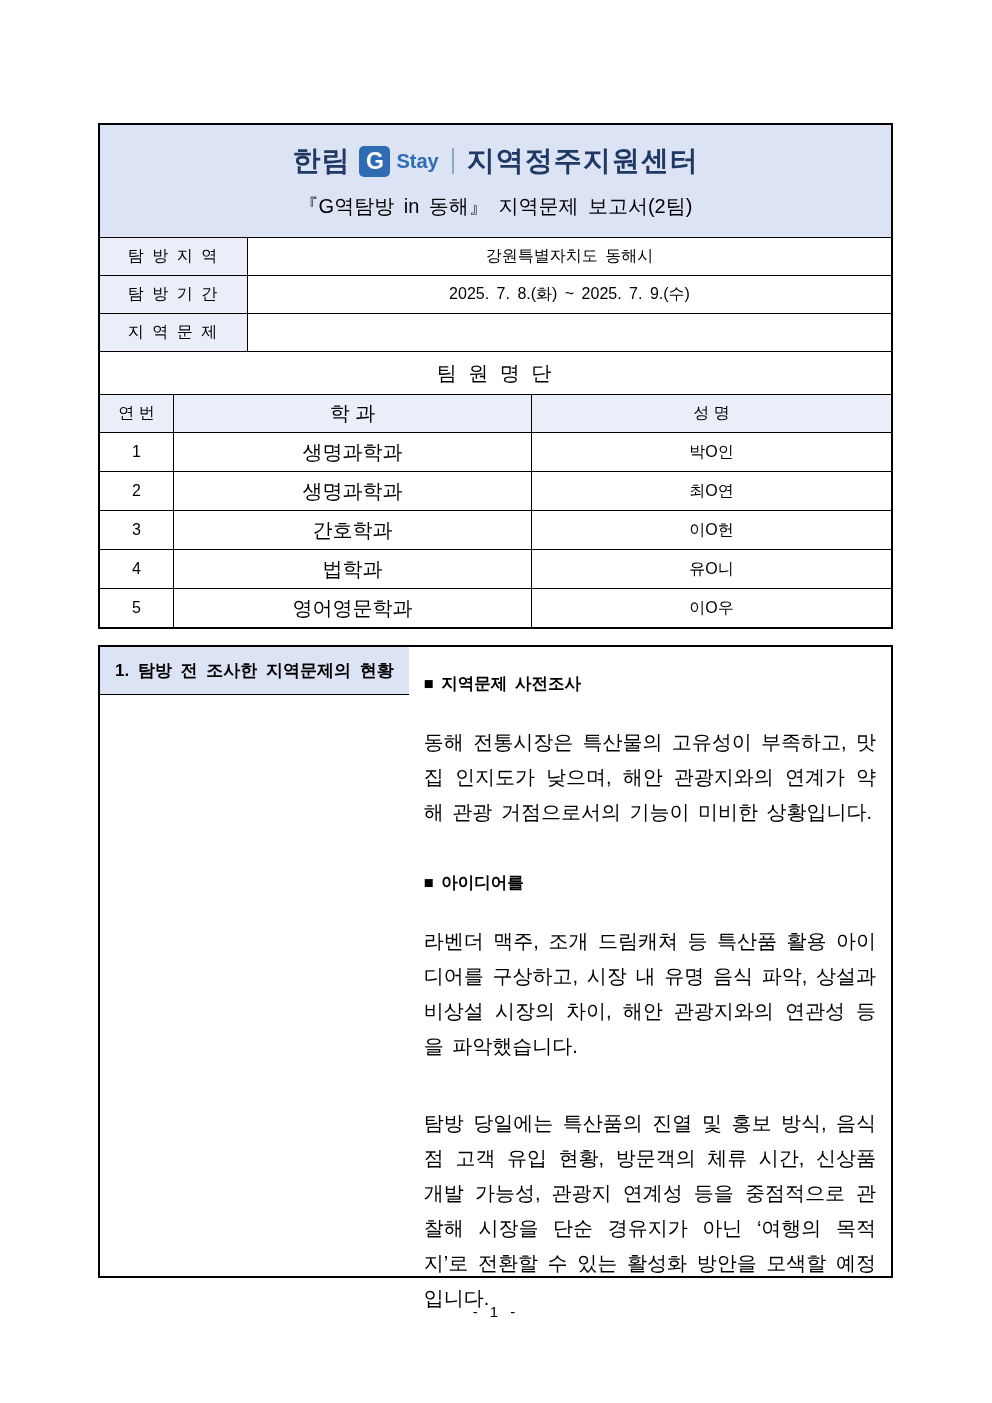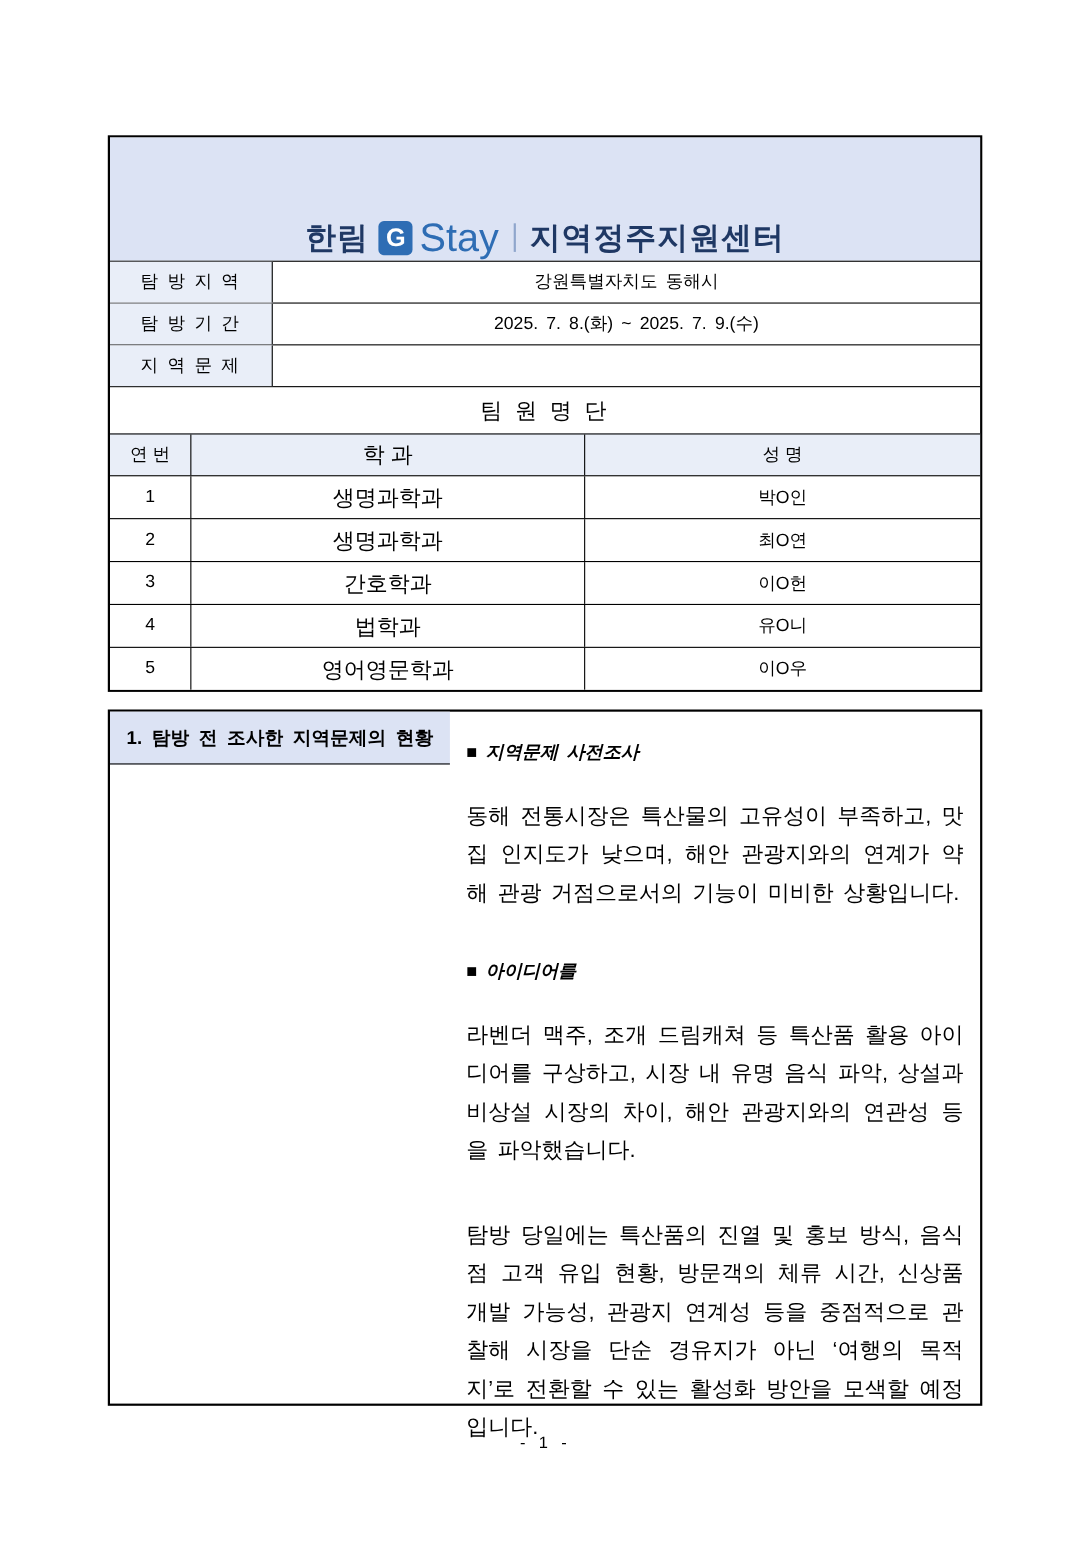--- a/index.html
+++ b/index.html
@@ -16,31 +16,31 @@
     font-family:"Liberation Sans","DejaVu Sans",sans-serif;
     color:#000;
   }
   .doc-table{ position:absolute; left:98px; width:795px; border:2px solid var(--border); background:#fff; }
   .table1{ top:123px; }
   .table2{ top:645px; height:633px; display:flex; flex-direction:row; }
 
   
   .band{
     height:112px; background:var(--band-bg);
-    display:flex; flex-direction:column; align-items:center; justify-content:flex-end;
+    display:flex; flex-direction:column; align-items:center; justify-content:center;
     gap:13px;
   }
   .logo-line{ display:flex; align-items:center; gap:9px; }
   .logo-hanlim{ font-size:28px; font-weight:bold; color:var(--navy); letter-spacing:1px; }
   .g-badge{
     width:31px; height:31px; background:var(--blue); border-radius:5px;
     color:#fff; font-weight:bold; font-size:23px;
     display:flex; align-items:center; justify-content:center;
   }
-  .logo-stay{ font-size:36px; font-weight:normal; color:var(--blue); margin-left:-3px; }
+  .logo-stay{ font-size:20px; font-weight:bold; color:var(--blue); margin-left:-3px; }
   .logo-divider{ width:2px; height:26px; background:#8fa6cc; margin:0 4px; }
   .logo-center{ font-size:28px; font-weight:bold; color:var(--navy); letter-spacing:1px; }
   .doc-title{ font-size:20px; color:#000; word-spacing:4px; }
 
   
   .row{ display:flex; border-top:1px solid var(--border); }
   .info-row{ height:38px; }
   .info-label{
     width:148px; background:var(--label-bg); border-right:1px solid var(--border);
     display:flex; align-items:center; justify-content:center;
@@ -68,21 +68,21 @@
     height:48px; background:var(--band-bg); border-bottom:1px solid var(--border);
     display:flex; align-items:center; padding:0 15px;
     font-size:17px; font-weight:bold; word-spacing:4px;
   }
   .sec-notes{
     height:75px; border-bottom:1px solid var(--border);
     padding:7px 15px; display:flex; flex-direction:column; justify-content:center;
     font-size:16px; line-height:33px; word-spacing:4px;
   }
   .sec-body{ flex:1; padding:26px 15px 10px; }
-  .blk-heading{ font-size:16.5px; font-weight:bold; word-spacing:3px; margin-bottom:32px;font-style:italic; }
+  .blk-heading{ font-size:16.5px; font-weight:bold; word-spacing:3px; margin-bottom:32px; }
   .blk-heading + .blk-text{ margin-top:-2px; }
   .blk-text{
     font-size:20px; line-height:35px; text-align:justify; word-spacing:3px;
     margin-bottom:42px;
   }
 
   .page-footer{
     position:absolute; top:1303px; left:0; width:100%;
     text-align:center; font-size:15px; letter-spacing:4px;
   }
@@ -93,20 +93,21 @@
 <div class="doc-table table1">
 
   <div class="band">
     <div class="logo-line">
       <span class="logo-hanlim">한림</span>
       <span class="g-badge">G</span>
       <span class="logo-stay">Stay</span>
       <span class="logo-divider"></span>
       <span class="logo-center">지역정주지원센터</span>
     </div>
+    <div class="doc-title">『G역탐방 in 동해』 지역문제 보고서(2팀)</div>
   </div>
 
   <div class="row info-row">
     <div class="info-label">탐 방 지 역</div>
     <div class="info-value">강원특별자치도 동해시</div>
   </div>
   <div class="row info-row">
     <div class="info-label">탐 방 기 간</div>
     <div class="info-value">2025. 7. 8.(화) ~ 2025. 7. 9.(수)</div>
   </div>

